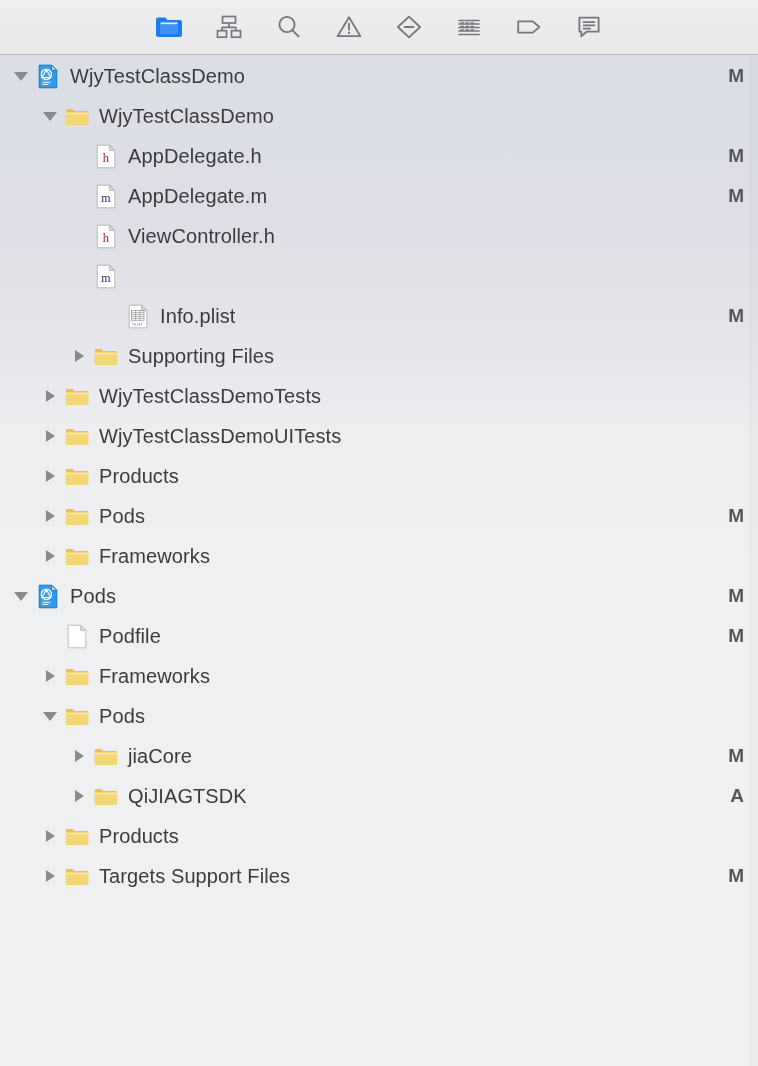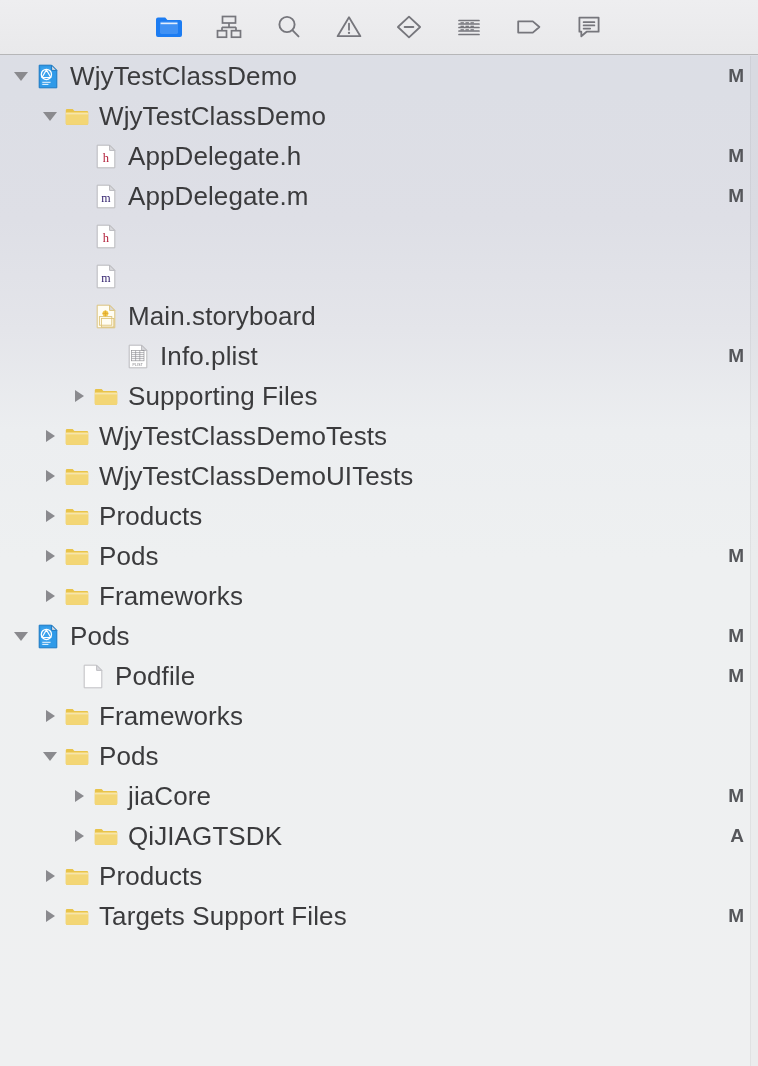--- a/index.html
+++ b/index.html
@@ -100,21 +100,21 @@
     height: 28px;
     flex: 0 0 26px;
     display: flex;
     align-items: center;
     justify-content: center;
     margin-left: 3px;
   }
   .icon-wrap svg { display: block; }
   .label {
     margin-left: 9px;
-    font-size: 26px;
+    font-size: 20px;
     color: #3b3b3d;
     letter-spacing: 0.1px;
     white-space: nowrap;
     font-family: "Liberation Sans", sans-serif;
   }
   .status {
     position: absolute;
     right: 14px;
     top: 50%;
     transform: translateY(-50%);
@@ -277,46 +277,31 @@
       </div>
       <div class="row" style="padding-left: 68px;">
         <span class="twisty empty"></span>
         <span class="icon-wrap">
           <svg width="21" height="25" viewBox="0 0 21 25" aria-hidden="true">
             <path d="M1.2 1.2h12.4l5.2 5.2v17.4H1.2z" fill="#ffffff" stroke="#b9b9bd" stroke-width="1"></path>
             <path d="M13.6 1.2v5.2h5.2z" fill="#d9d9dd" stroke="#b9b9bd" stroke-width="1" stroke-linejoin="round"></path>
             <text x="9.8" y="17.6" font-family="Liberation Serif, serif" font-size="12.5" fill="#b3203b" text-anchor="middle">h</text>
           </svg>
         </span>
+        <span class="label">ViewController.h</span>
       </div>
       <div class="row" style="padding-left: 68px;">
         <span class="twisty empty"></span>
         <span class="icon-wrap">
           <svg width="21" height="25" viewBox="0 0 21 25" aria-hidden="true">
             <path d="M1.2 1.2h12.4l5.2 5.2v17.4H1.2z" fill="#ffffff" stroke="#b9b9bd" stroke-width="1"></path>
             <path d="M13.6 1.2v5.2h5.2z" fill="#d9d9dd" stroke="#b9b9bd" stroke-width="1" stroke-linejoin="round"></path>
             <text x="9.8" y="17.6" font-family="Liberation Serif, serif" font-size="12" fill="#32216e" text-anchor="middle">m</text>
           </svg>
         </span>
-      </div>
-      <div class="row" style="padding-left: 68px;">
-        <span class="twisty empty"></span>
-        <span class="icon-wrap">
-          <svg width="21" height="25" viewBox="0 0 21 25" aria-hidden="true">
-            <path d="M1.2 1.2h12.4l5.2 5.2v17.4H1.2z" fill="#fffdf3" stroke="#dcc47e" stroke-width="1"></path>
-            <path d="M13.6 1.2v5.2h5.2z" fill="#d9d9dd" stroke="#dcc47e" stroke-width="1" stroke-linejoin="round"></path>
-            <g opacity="0.85">
-              <rect x="3.4" y="12.6" width="12.4" height="8.6" fill="none" stroke="#d8b863" stroke-width="0.9"></rect>
-              <rect x="5.4" y="14.4" width="12.4" height="8.6" fill="none" stroke="#d8b863" stroke-width="0.9"></rect>
-            </g>
-            <circle cx="9.4" cy="9.4" r="2.9" fill="#f2c84b"></circle>
-            <path d="M9.4 6.5v5.8M6.5 9.4h5.8" stroke="#e0a92e" stroke-width="0.9"></path>
-          </svg>
-        </span>
-        <span class="label">Main.storyboard</span>
       </div>
       <div class="row" style="padding-left: 100px;">
         <span class="twisty empty"></span>
         <span class="icon-wrap">
           <svg width="21" height="25" viewBox="0 0 21 25" aria-hidden="true">
             <path d="M1.2 1.2h12.4l5.2 5.2v17.4H1.2z" fill="#ffffff" stroke="#b9b9bd" stroke-width="1"></path>
             <path d="M13.6 1.2v5.2h5.2z" fill="#d9d9dd" stroke="#b9b9bd" stroke-width="1" stroke-linejoin="round"></path>
             <g stroke="#8e8e93" stroke-width="0.65">
               <rect x="3.6" y="6.6" width="12.4" height="10.2" fill="none"></rect>
               <path d="M3.6 8.6h12.4M3.6 10.6h12.4M3.6 12.6h12.4M3.6 14.6h12.4M7.6 6.6v10.2M11.8 6.6v10.2"></path>
@@ -416,21 +401,21 @@
             <path d="M13.6 1.2v5.2h5.2z" fill="#d9d9dd" stroke="#1a78c2" stroke-width="1" stroke-linejoin="round"></path>
             <path d="M3.2 3.4h9.2v17.6H3.2z" fill="#48a9ef" opacity="0.6"></path>
             <circle cx="8.4" cy="10.4" r="5.1" fill="none" stroke="#ffffff" stroke-width="1.25"></circle>
             <path d="M8.4 5.9l4.4 7.6H4z" fill="none" stroke="#ffffff" stroke-width="1.15" stroke-linejoin="round"></path>
             <path d="M4.3 18.3h8.3M4.3 20.4h6.1" stroke="#ffffff" stroke-width="1" opacity="0.9"></path>
           </svg>
         </span>
         <span class="label">Pods</span>
         <span class="status">M</span>
       </div>
-      <div class="row" style="padding-left: 39px; margin-left: 16px;">
+      <div class="row" style="padding-left: 39px;">
         <span class="twisty empty"></span>
         <span class="icon-wrap">
           <svg width="21" height="25" viewBox="0 0 21 25" aria-hidden="true">
             <path d="M1.2 1.2h12.4l5.2 5.2v17.4H1.2z" fill="#ffffff" stroke="#bfbfc3" stroke-width="1"></path>
             <path d="M13.6 1.2v5.2h5.2z" fill="#d9d9dd" stroke="#bfbfc3" stroke-width="1" stroke-linejoin="round"></path>
           </svg>
         </span>
         <span class="label">Podfile</span>
         <span class="status">M</span>
       </div>

